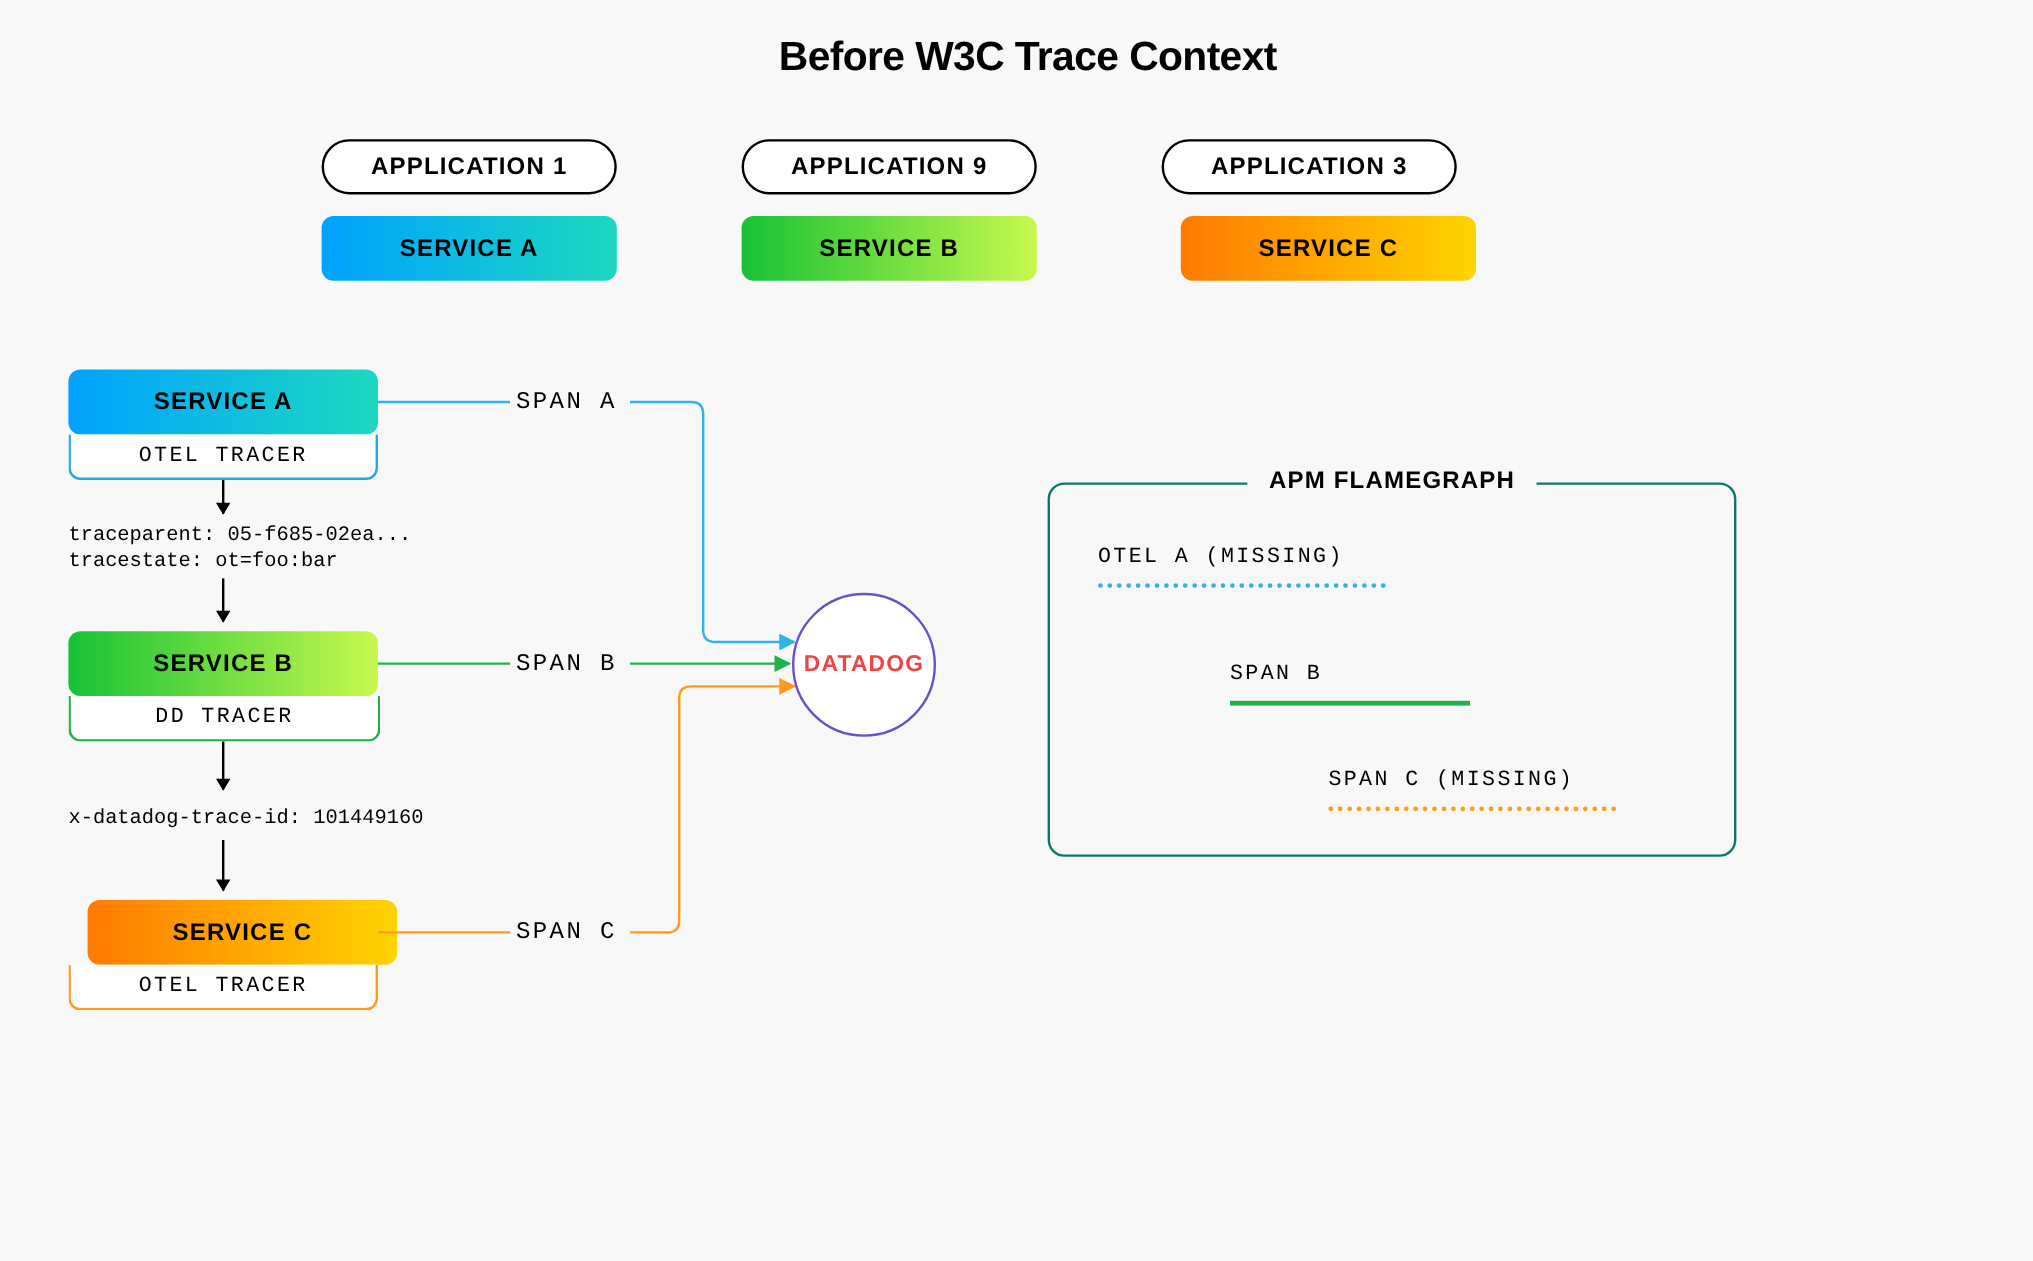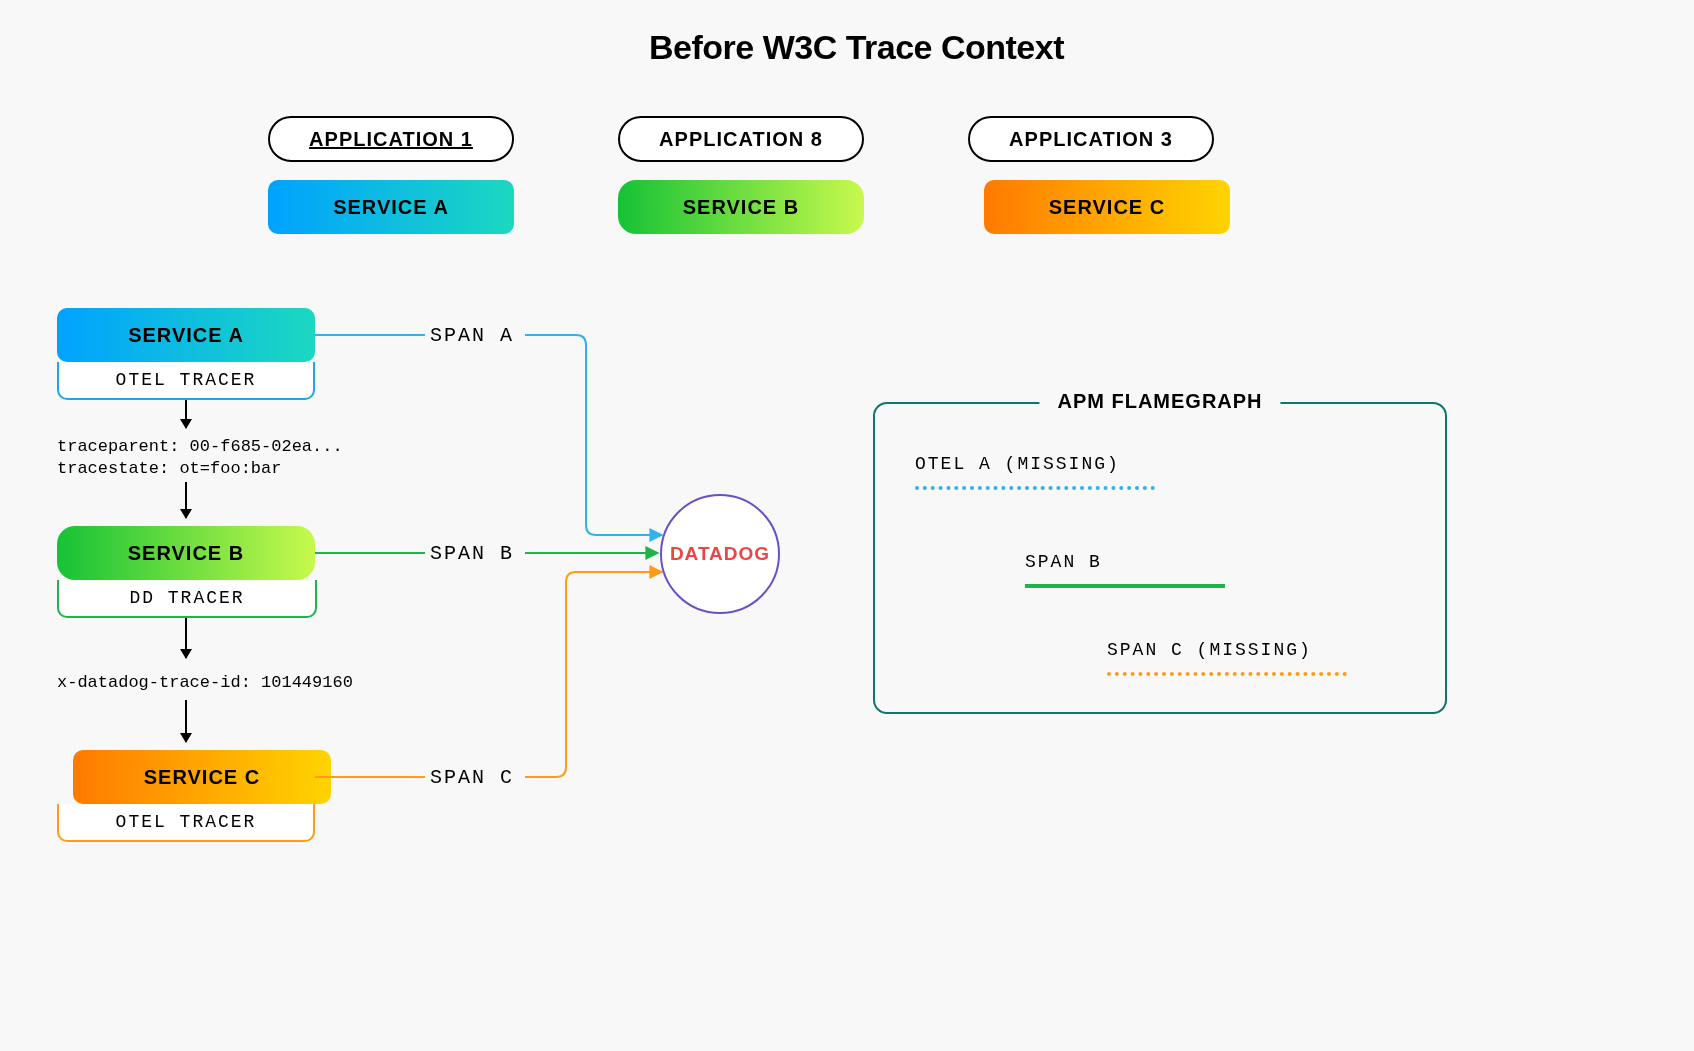--- a/index.html
+++ b/index.html
@@ -44,21 +44,21 @@
     border-radius: 10px;
     display: flex;
     align-items: center;
     justify-content: center;
     font-weight: 800;
     font-size: 20px;
     letter-spacing: 1px;
     color: #000;
   }
   .grad-a { background: linear-gradient(90deg, #00a2ff 0%, #1cd8c0 100%); }
-  .grad-b { background: linear-gradient(90deg, #16c236 0%, #c8f94c 100%); border-radius: 18px; }
+  .grad-b { background: linear-gradient(90deg, #16c236 0%, #c8f94c 100%); }
   .grad-c { background: linear-gradient(90deg, #ff7a00 0%, #ffd400 100%); margin-left: 16px; }
 
   .tracer-box {
     position: absolute;
     height: 38px;
     background: #fff;
     border: 2px solid;
     border-top: none;
     border-radius: 0 0 10px 10px;
     display: flex;
@@ -148,32 +148,32 @@
     top: 0; left: 0;
     width: 1694px; height: 1051px;
     pointer-events: none;
   }
 </style>
 </head>
 <body>
 
 <div class="title">Before W3C Trace Context</div>
 
-<div class="app-pill" style="top:116px; left:268px; width:246px;text-decoration:underline;">APPLICATION 1</div>
-<div class="app-pill" style="top:116px; left:618px; width:246px;">APPLICATION 8</div>
+<div class="app-pill" style="top:116px; left:268px; width:246px;">APPLICATION 1</div>
+<div class="app-pill" style="top:116px; left:618px; width:246px;">APPLICATION 9</div>
 <div class="app-pill" style="top:116px; left:968px; width:246px;">APPLICATION 3</div>
 
 <div class="service-box grad-a" style="top:180px; left:268px; width:246px;">SERVICE A</div>
 <div class="service-box grad-b" style="top:180px; left:618px; width:246px;">SERVICE B</div>
 <div class="service-box grad-c" style="top:180px; left:968px; width:246px;">SERVICE C</div>
 
 <div class="service-box grad-a" style="top:308px; left:57px; width:258px;">SERVICE A</div>
 <div class="tracer-box mono" style="top:362px; left:57px; width:258px; border-color:#1ea8e6;">OTEL TRACER</div>
 
-<div class="context-text mono" style="top:436px; left:57px;">traceparent: 00-f685-02ea...</div>
+<div class="context-text mono" style="top:436px; left:57px;">traceparent: 05-f685-02ea...</div>
 <div class="context-text mono" style="top:458px; left:57px;">tracestate: ot=foo:bar</div>
 
 <div class="arrow-down" style="top:400px; left:185px; height:28px;"></div>
 <div class="arrow-down" style="top:482px; left:185px; height:36px;"></div>
 
 <div class="service-box grad-b" style="top:526px; left:57px; width:258px;">SERVICE B</div>
 <div class="tracer-box mono" style="top:580px; left:57px; width:260px; border-color:#1fb34a;">DD TRACER</div>
 
 <div class="arrow-down" style="top:618px; left:185px; height:40px;"></div>
 <div class="context-text mono" style="top:672px; left:57px;">x-datadog-trace-id: 101449160</div>

